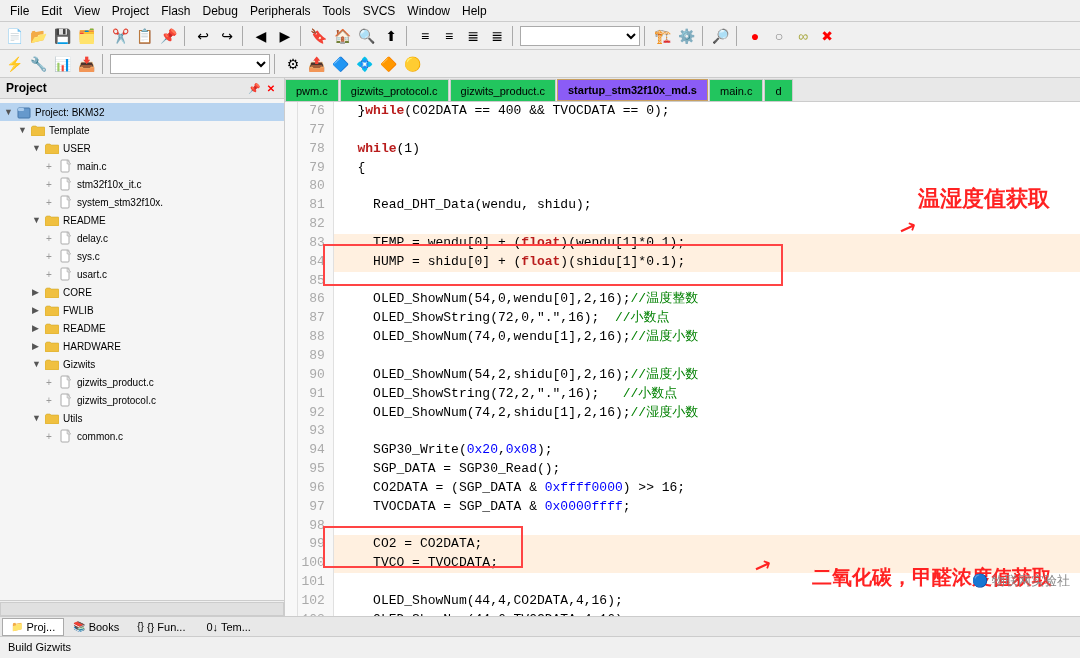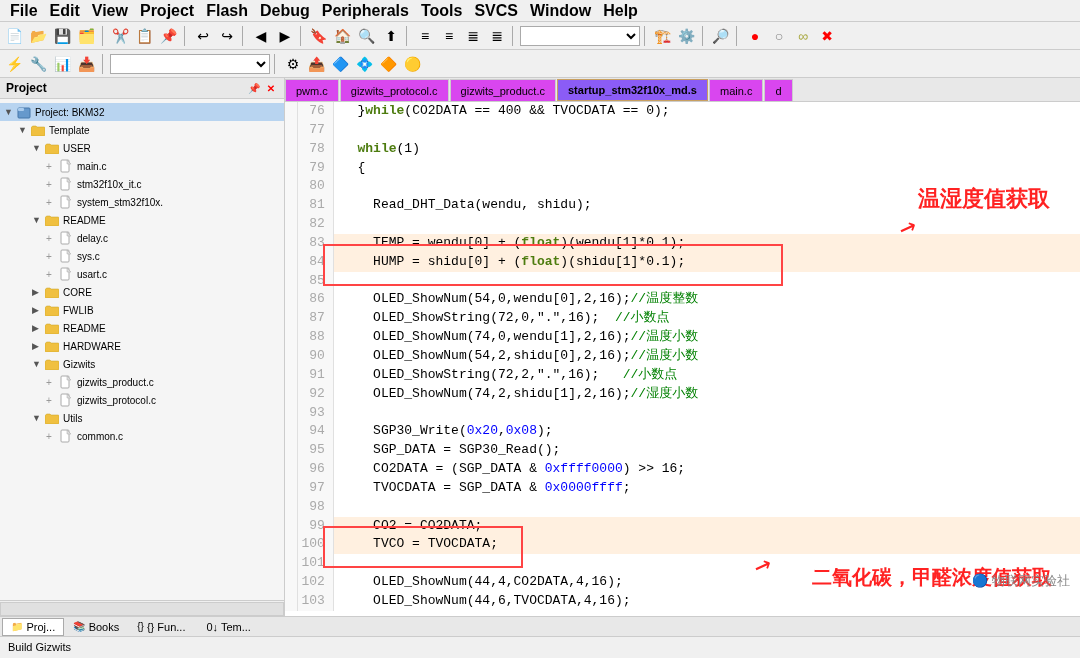--- a/index.html
+++ b/index.html
@@ -10,23 +10,22 @@
       background: #f0f0f0;
       border-bottom: 1px solid #ccc;
       padding: 2px 4px;
       display: flex;
       align-items: center;
       height: 22px;
     }
     .menu-item {
       padding: 2px 6px;
       cursor: pointer;
-      font-size: 16px;
+      font-size: 12px;
       font-family: 'Segoe UI', Arial, sans-serif;
-      font-weight: bold;
     }
 
     
     .toolbar {
       background: #f0f0f0;
       border-bottom: 1px solid #ccc;
       padding: 2px 4px;
       display: flex;
       align-items: center;
       height: 28px;
@@ -133,21 +132,21 @@
       display: flex;
       align-items: flex-end;
       overflow: hidden;
       height: 24px;
       flex-shrink: 0;
     }
     .tab {
       padding: 3px 10px;
       border: 1px solid #ccc;
       border-bottom: none;
-      background: #d946ef;
+      background: #22c55e;
       cursor: pointer;
       font-size: 11px;
       font-family: 'Segoe UI', Arial, sans-serif;
       white-space: nowrap;
       height: 22px;
       display: flex;
       align-items: center;
       margin-right: 1px;
     }
     .tab.active {
@@ -192,21 +191,21 @@
     }
     .code-line {
       padding: 0 8px;
       white-space: pre;
     }
     .code-line.highlighted-line {
       background: #fff0e0;
     }
 
     
-    .kw { color: #4d7c0f; font-weight: bold; }
+    .kw { color: #b91c1c; font-weight: bold; }
     .cm { color: #008000; }
     .hex { color: #0000ff; }
 
     
     .annotation-box {
       position: absolute;
       border: 2px solid #ff4444;
       background: transparent;
       pointer-events: none;
     }
@@ -651,20 +650,25 @@
             </tr>
             <tr>
               <td class="line-marker"></td>
               <td class="line-num">87</td>
               <td class="code-line">    OLED_ShowString(72,0,".",16);  <span class="cm">//小数点</span></td>
             </tr>
             <tr>
               <td class="line-marker"></td>
               <td class="line-num">88</td>
               <td class="code-line">    OLED_ShowNum(74,0,wendu[1],2,16);<span class="cm">//温度小数</span></td>
+            </tr>
+            <tr>
+              <td class="line-marker"></td>
+              <td class="line-num">89</td>
+              <td class="code-line">&nbsp;</td>
             </tr>
             <tr>
               <td class="line-marker"></td>
               <td class="line-num">90</td>
               <td class="code-line">    OLED_ShowNum(54,2,shidu[0],2,16);<span class="cm">//温度小数</span></td>
             </tr>
             <tr>
               <td class="line-marker"></td>
               <td class="line-num">91</td>
               <td class="code-line">    OLED_ShowString(72,2,".",16);   <span class="cm">//小数点</span></td>

